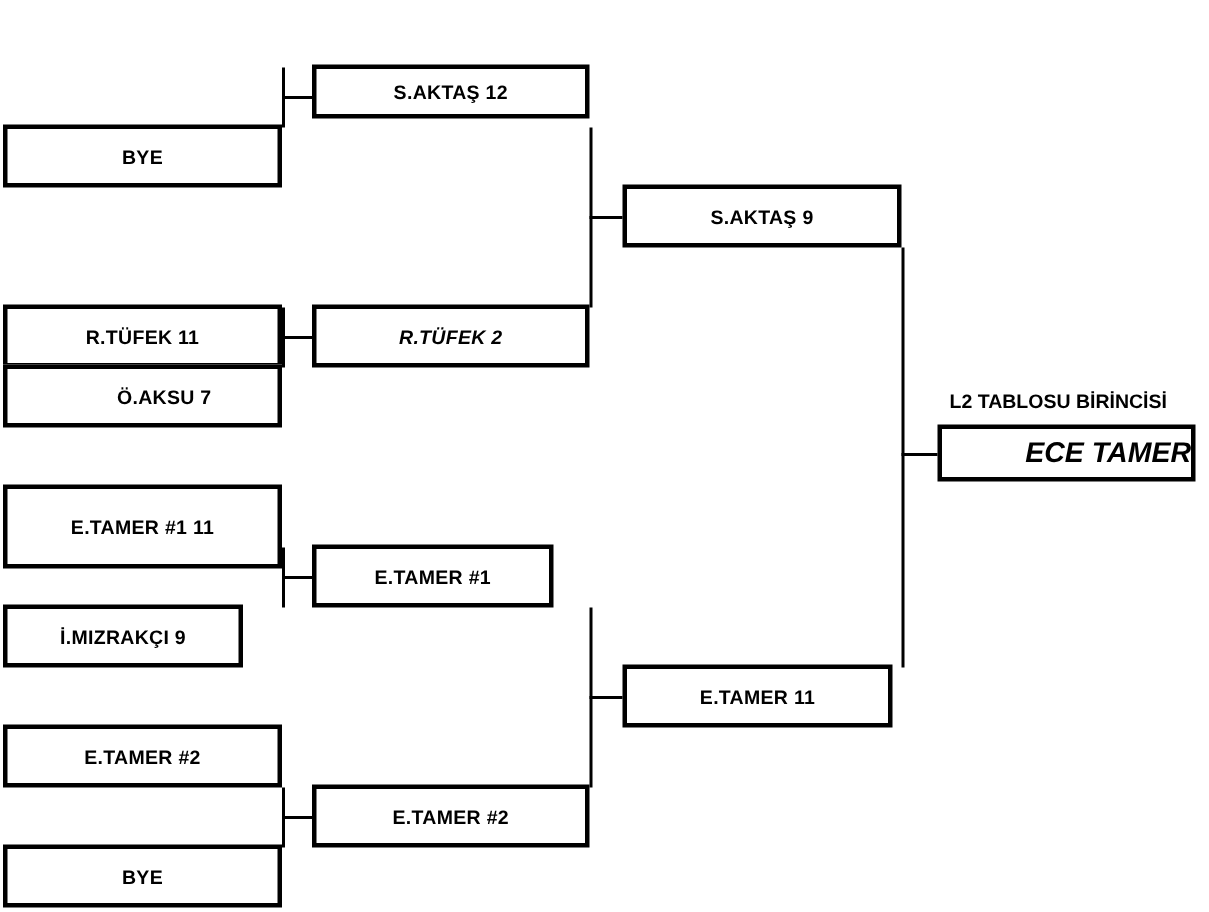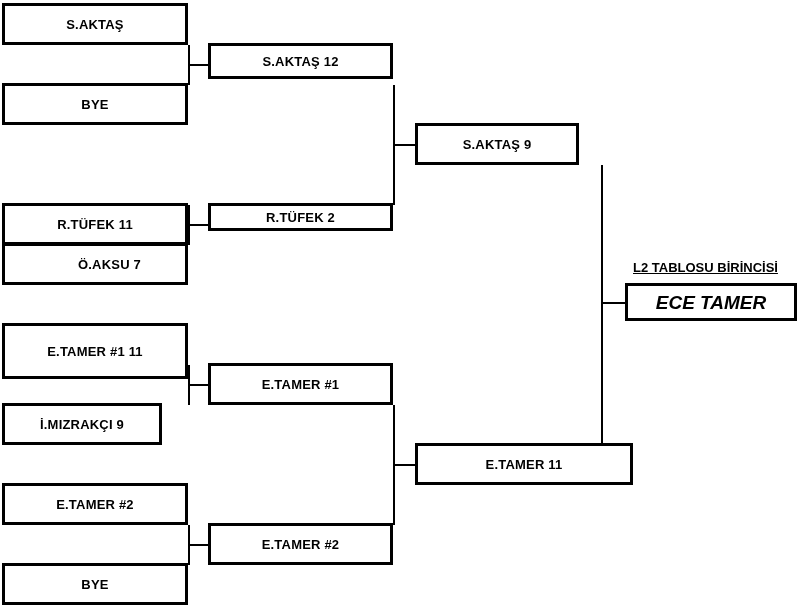--- a/index.html
+++ b/index.html
@@ -35,54 +35,50 @@
     text-align: center;
     line-height: 1;
   }
   .final-box {
     position: absolute;
     box-sizing: border-box;
     border: 3px solid #000000;
     background: #ffffff;
     display: flex;
     align-items: center;
-    justify-content: center;
+    justify-content: flex-end;
   }
   .final-label {
     font-size: 19px;
     font-weight: bold;
     font-style: italic;
     color: #000000;
     white-space: nowrap;
     line-height: 1;
   }
   .final-title {
     position: absolute;
     font-size: 13px;
     font-weight: bold;
     color: #000000;
     white-space: nowrap;
     line-height: 1;
-    text-decoration: underline;
   }
   .conn {
     position: absolute;
     background: #000000;
   }
   .conn-h { height: 2px; }
   .conn-v { width: 2px; }
 </style>
 </head>
 <body>
 
 <div id="bracket-root">
 
-  <div class="match-box" style="left:2px; top:3px; width:186px; height:42px;">
-    <span class="match-label">S.AKTAŞ</span>
-  </div>
 
   <div class="match-box" style="left:2px; top:83px; width:186px; height:42px;">
     <span class="match-label">BYE</span>
   </div>
 
   <div class="match-box" style="left:2px; top:163px; width:186px; height:42px;margin-top:40px;">
     <span class="match-label">R.TÜFEK  11</span>
   </div>
 
   <div class="match-box" style="left:2px; top:243px; width:186px; height:42px;padding-left:29px;">
@@ -102,37 +98,37 @@
   </div>
 
   <div class="match-box" style="left:2px; top:563px; width:186px; height:42px;">
     <span class="match-label">BYE</span>
   </div>
 
   <div class="match-box" style="left:208px; top:43px; width:185px; height:36px;">
     <span class="match-label">S.AKTAŞ  12</span>
   </div>
 
-  <div class="match-box" style="left:208px; top:203px; width:185px; height:28px;">
+  <div class="match-box" style="left:208px; top:203px; width:185px; height:42px;font-style:italic;">
     <span class="match-label">R.TÜFEK  2</span>
   </div>
 
-  <div class="match-box" style="left:208px; top:363px; width:185px; height:42px;">
+  <div class="match-box" style="left:208px; top:363px; width:161px; height:42px;">
     <span class="match-label">E.TAMER #1</span>
   </div>
 
   <div class="match-box" style="left:208px; top:523px; width:185px; height:42px;">
     <span class="match-label">E.TAMER #2</span>
   </div>
 
-  <div class="match-box" style="left:415px; top:123px; width:164px; height:42px;">
+  <div class="match-box" style="left:415px; top:123px; width:186px; height:42px;">
     <span class="match-label">S.AKTAŞ  9</span>
   </div>
 
-  <div class="match-box" style="left:415px; top:443px; width:218px; height:42px;">
+  <div class="match-box" style="left:415px; top:443px; width:180px; height:42px;">
     <span class="match-label">E.TAMER  11</span>
   </div>
 
   <div class="final-title" style="left:633px; top:261px;">L2 TABLOSU BİRİNCİSİ</div>
 
   <div class="final-box" style="left:625px; top:283px; width:172px; height:38px;">
     <span class="final-label">ECE TAMER</span>
   </div>
 
   <div class="conn conn-v" style="left:188px; top:45px; height:40px;"></div>

